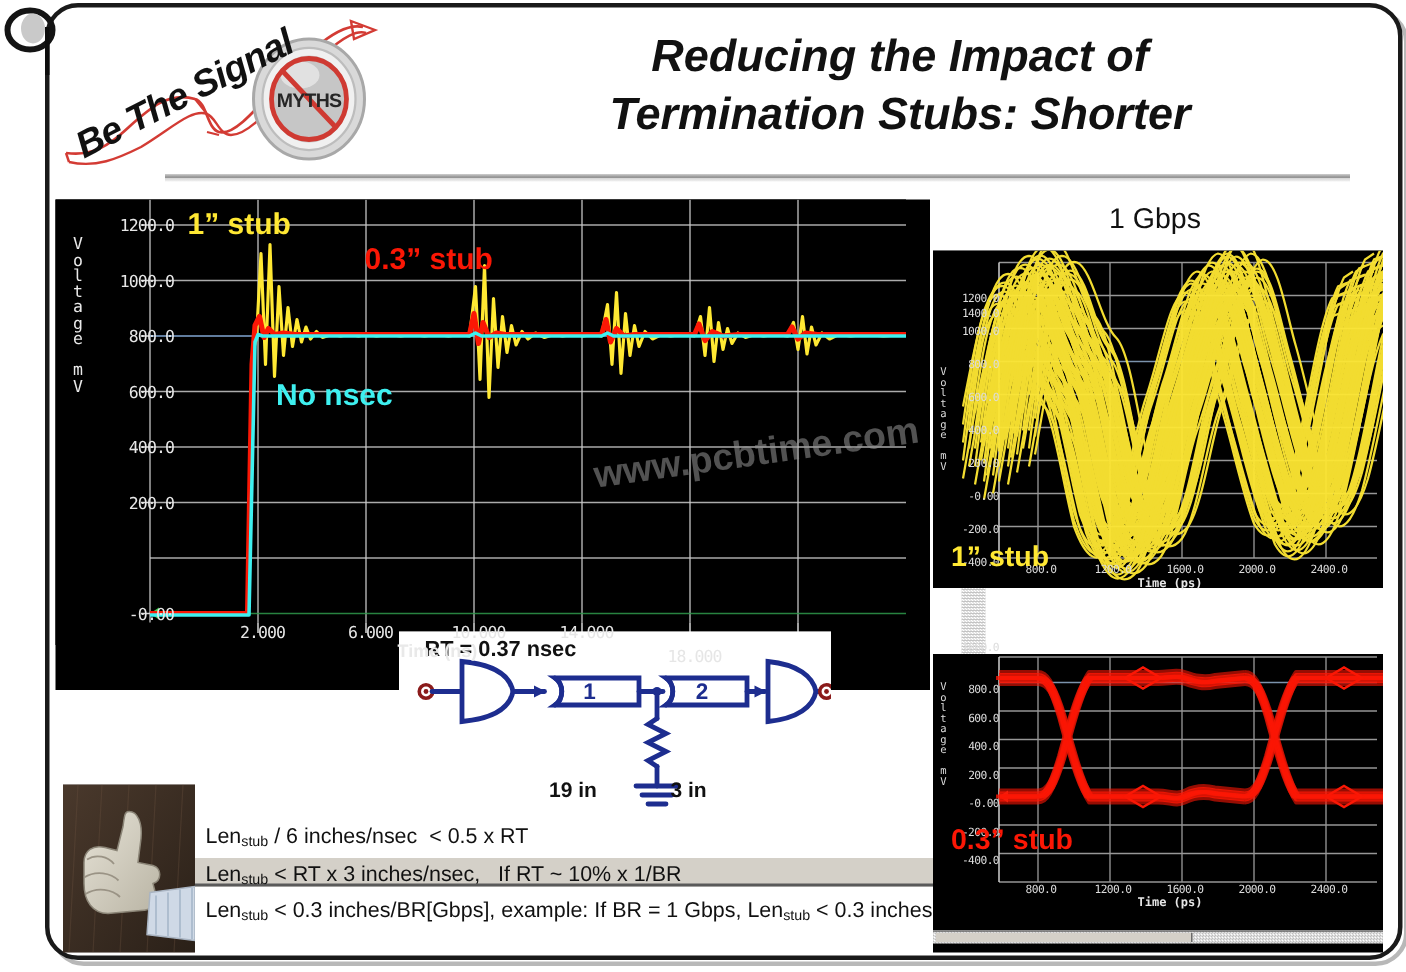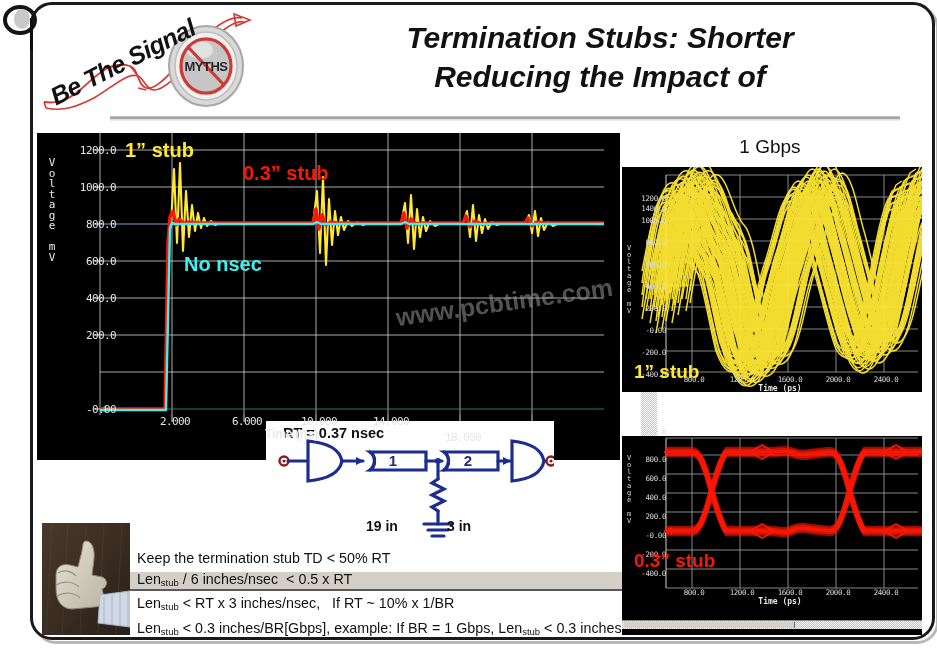--- a/index.html
+++ b/index.html
@@ -163,22 +163,22 @@
         <text x="172" y="67" text-anchor="middle" font-family="Liberation Sans, sans-serif" font-size="13" font-weight="bold" fill="#262626" letter-spacing="-0.5">MYTHS</text>
       </g>
 
       <g transform="rotate(-27 78 62)">
         <text x="10" y="72" font-family="Liberation Sans, sans-serif" font-size="25" font-weight="bold" font-style="italic" fill="#111" letter-spacing="-0.5">Be The Signal</text>
       </g>
     </svg>
   </div>
 
   <div class="title">
+    <div>Reducing the Impact of</div>
     <div>Termination Stubs: Shorter</div>
-    <div>Reducing the Impact of</div>
   </div>
   <div class="title-rule"></div>
 
   <div class="wf-win">
     <div class="wf-plot">
       <svg class="wf-svg" width="567" height="297" viewBox="0 0 567 297">
         <rect x="0" y="0" width="567" height="297" fill="#000"></rect>
 
         <g stroke="#c9c9c9" stroke-width="1" opacity=".85">
           <line x1="135" y1="0" x2="135" y2="282"></line>
@@ -542,19 +542,18 @@
       <g stroke="#9fb0c4" stroke-width="0.9">
         <line x1="62" y1="74" x2="62" y2="100"></line>
           <line x1="70" y1="72" x2="70" y2="101"></line>
         <line x1="78" y1="70" x2="78" y2="102"></line>
           <line x1="86" y1="69" x2="86" y2="103"></line>
       </g>
     </svg>
   </div>
 
   <div class="bullets">
-    <div>Keep the termination stub TD &lt; 50% RT</div>
     <div>Len<sub>stub</sub> / 6 inches/nsec &nbsp;&lt; 0.5 x RT</div>
     <div>Len<sub>stub</sub> &lt; RT x 3 inches/nsec, &nbsp; If RT ~ 10% x 1/BR</div>
     <div>Len<sub>stub</sub> &lt; 0.3 inches/BR[Gbps], example: If BR = 1 Gbps, Len<sub>stub</sub> &lt; 0.3 inches</div>
   </div>
 
 </div>
 
 </body></html>

